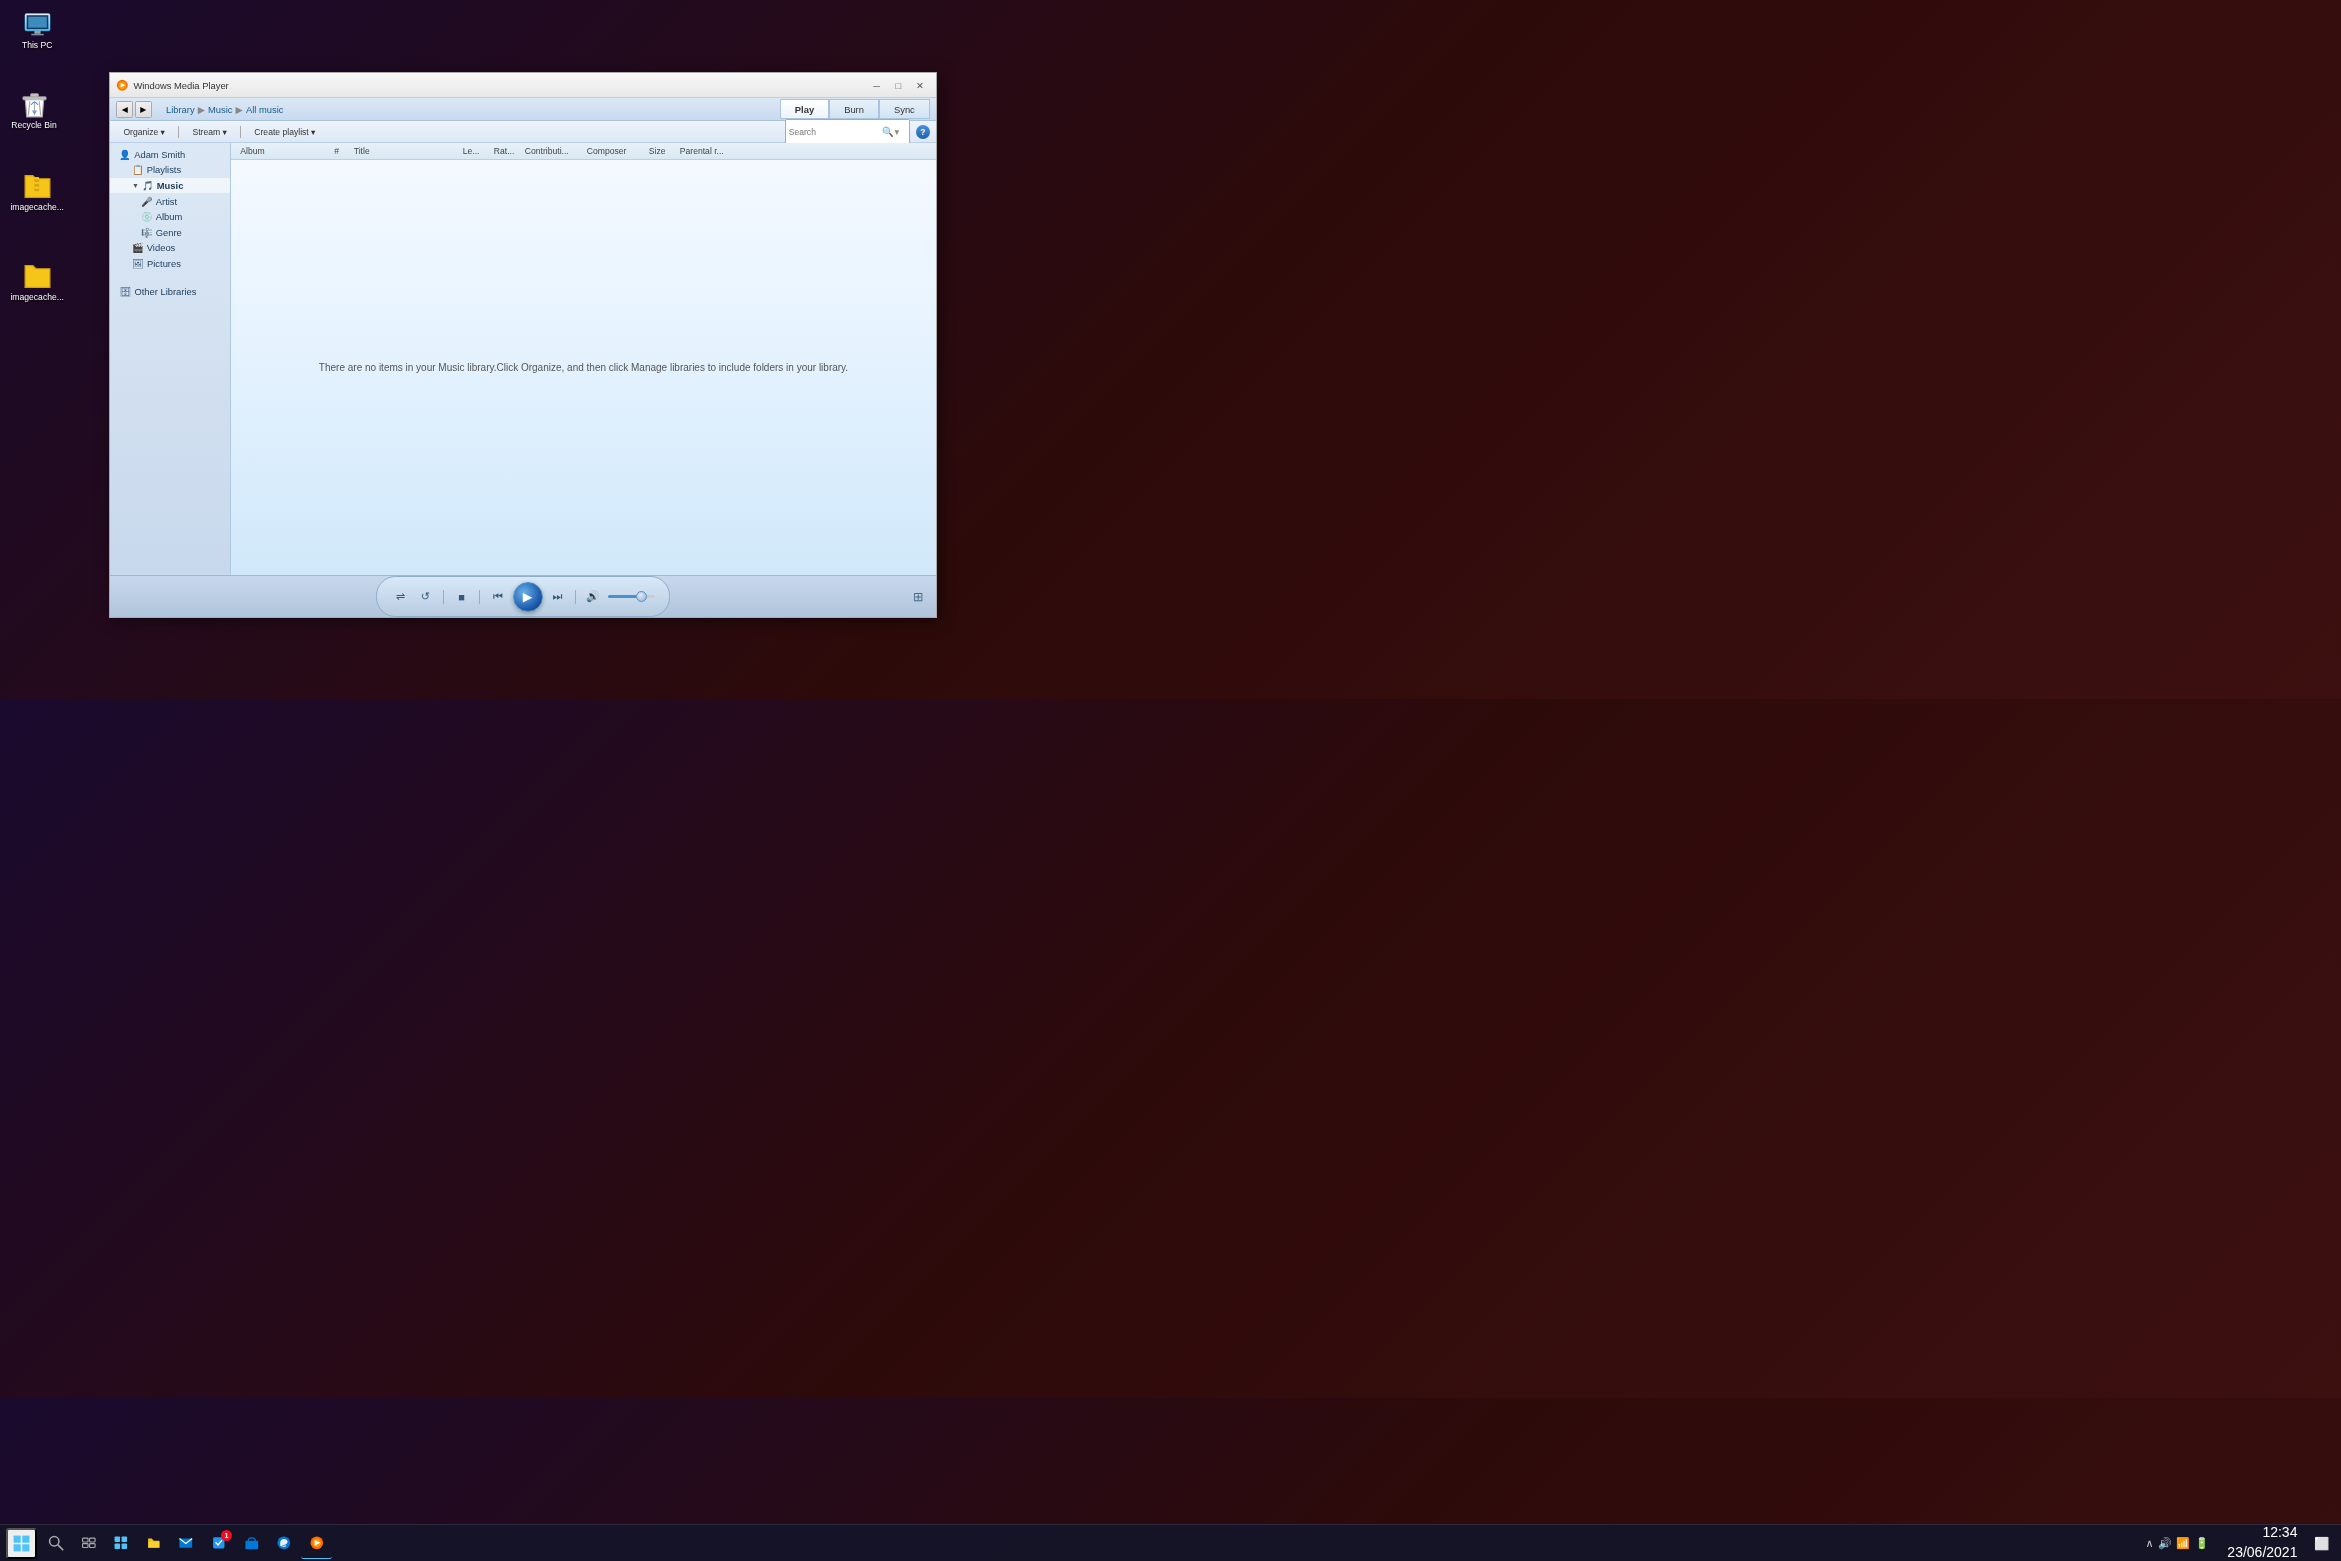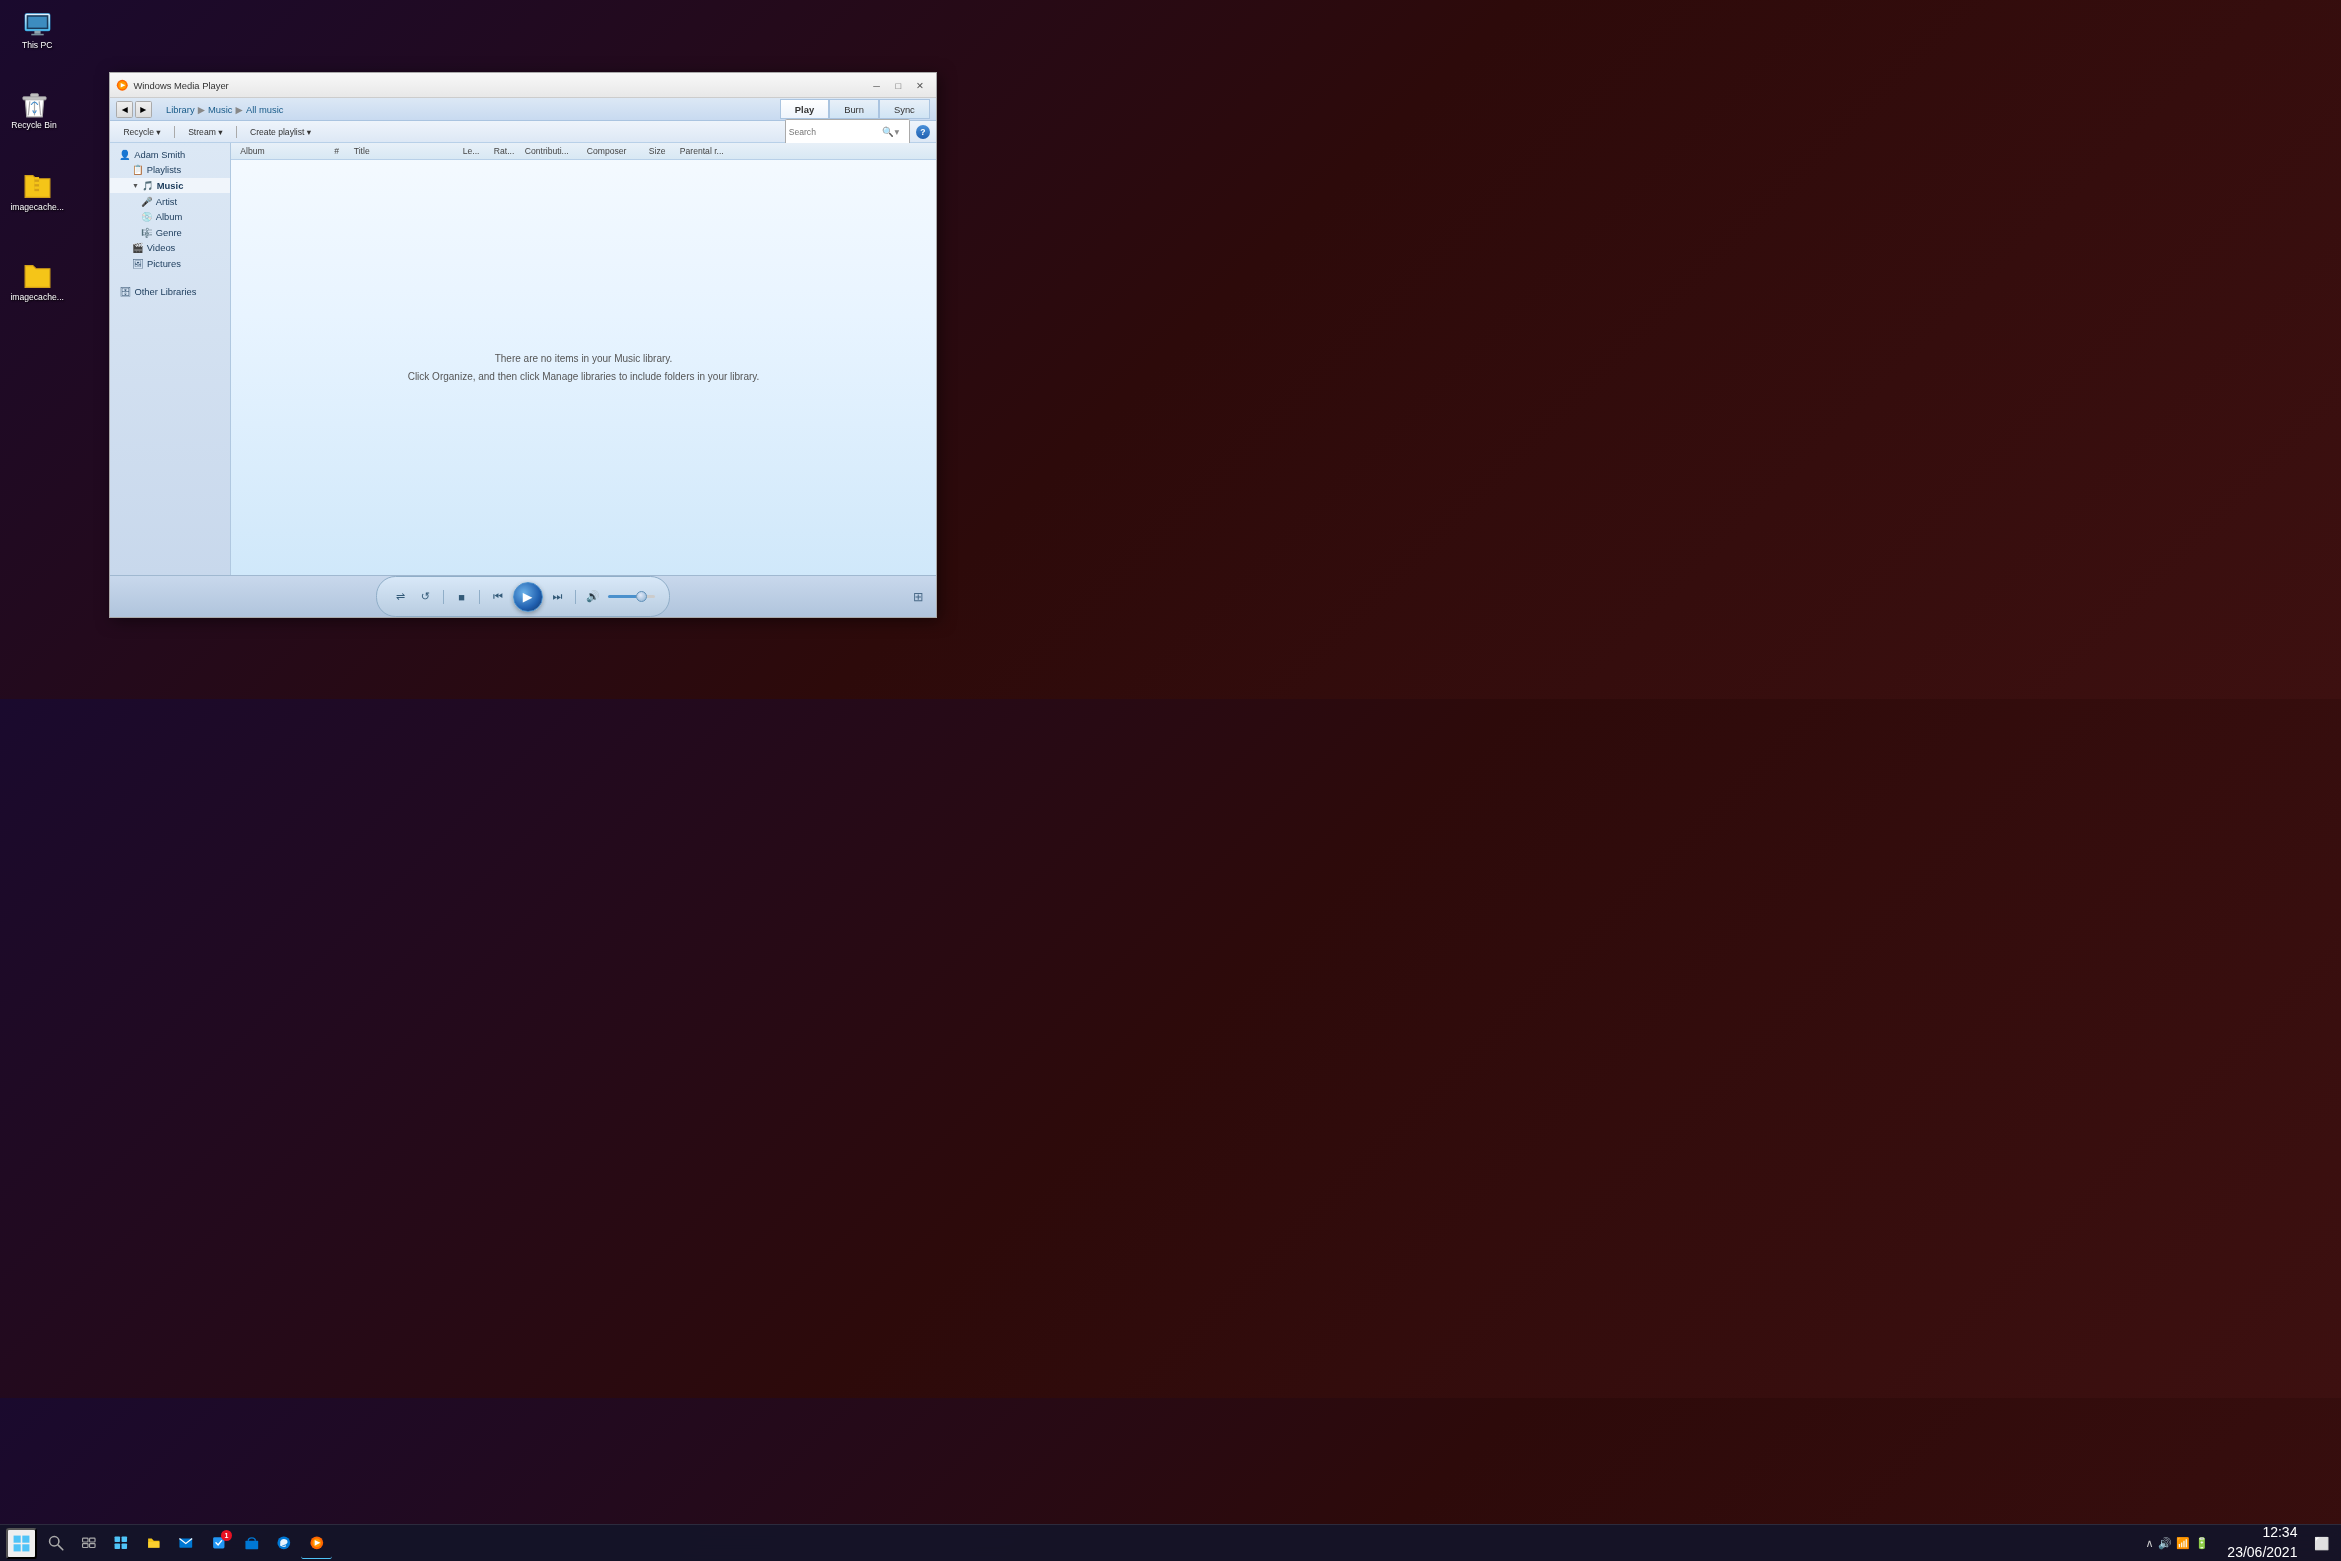--- a/index.html
+++ b/index.html
@@ -244,21 +244,21 @@
       flex: 1;
       display: flex;
       flex-direction: column;
       background: linear-gradient(to bottom, #f5faff 0%, #e8f4ff 40%, #d0e8fa 100%);
       overflow: hidden;
     }
 
     .empty-message {
       flex: 1;
       display: flex;
-      flex-direction: column;
+      flex-direction: row;
       align-items: center;
       justify-content: center;
       color: #555;
       font-size: 10px;
       line-height: 1.8;
     }
 
     
     .playback-bar {
       height: 42px;
@@ -493,21 +493,21 @@
     </div>
     <div class="tab-buttons">
       <button class="tab-btn active">Play</button>
       <button class="tab-btn">Burn</button>
       <button class="tab-btn">Sync</button>
     </div>
   </div>
 
   <div class="toolbar">
     <button class="toolbar-btn">
-      <span>Recycle</span>
+      <span>Organize</span>
       <span>▾</span>
     </button>
     <div class="toolbar-sep"></div>
     <button class="toolbar-btn">
       <span>Stream</span>
       <span>▾</span>
     </button>
     <div class="toolbar-sep"></div>
     <button class="toolbar-btn">
       <span>Create playlist</span>

